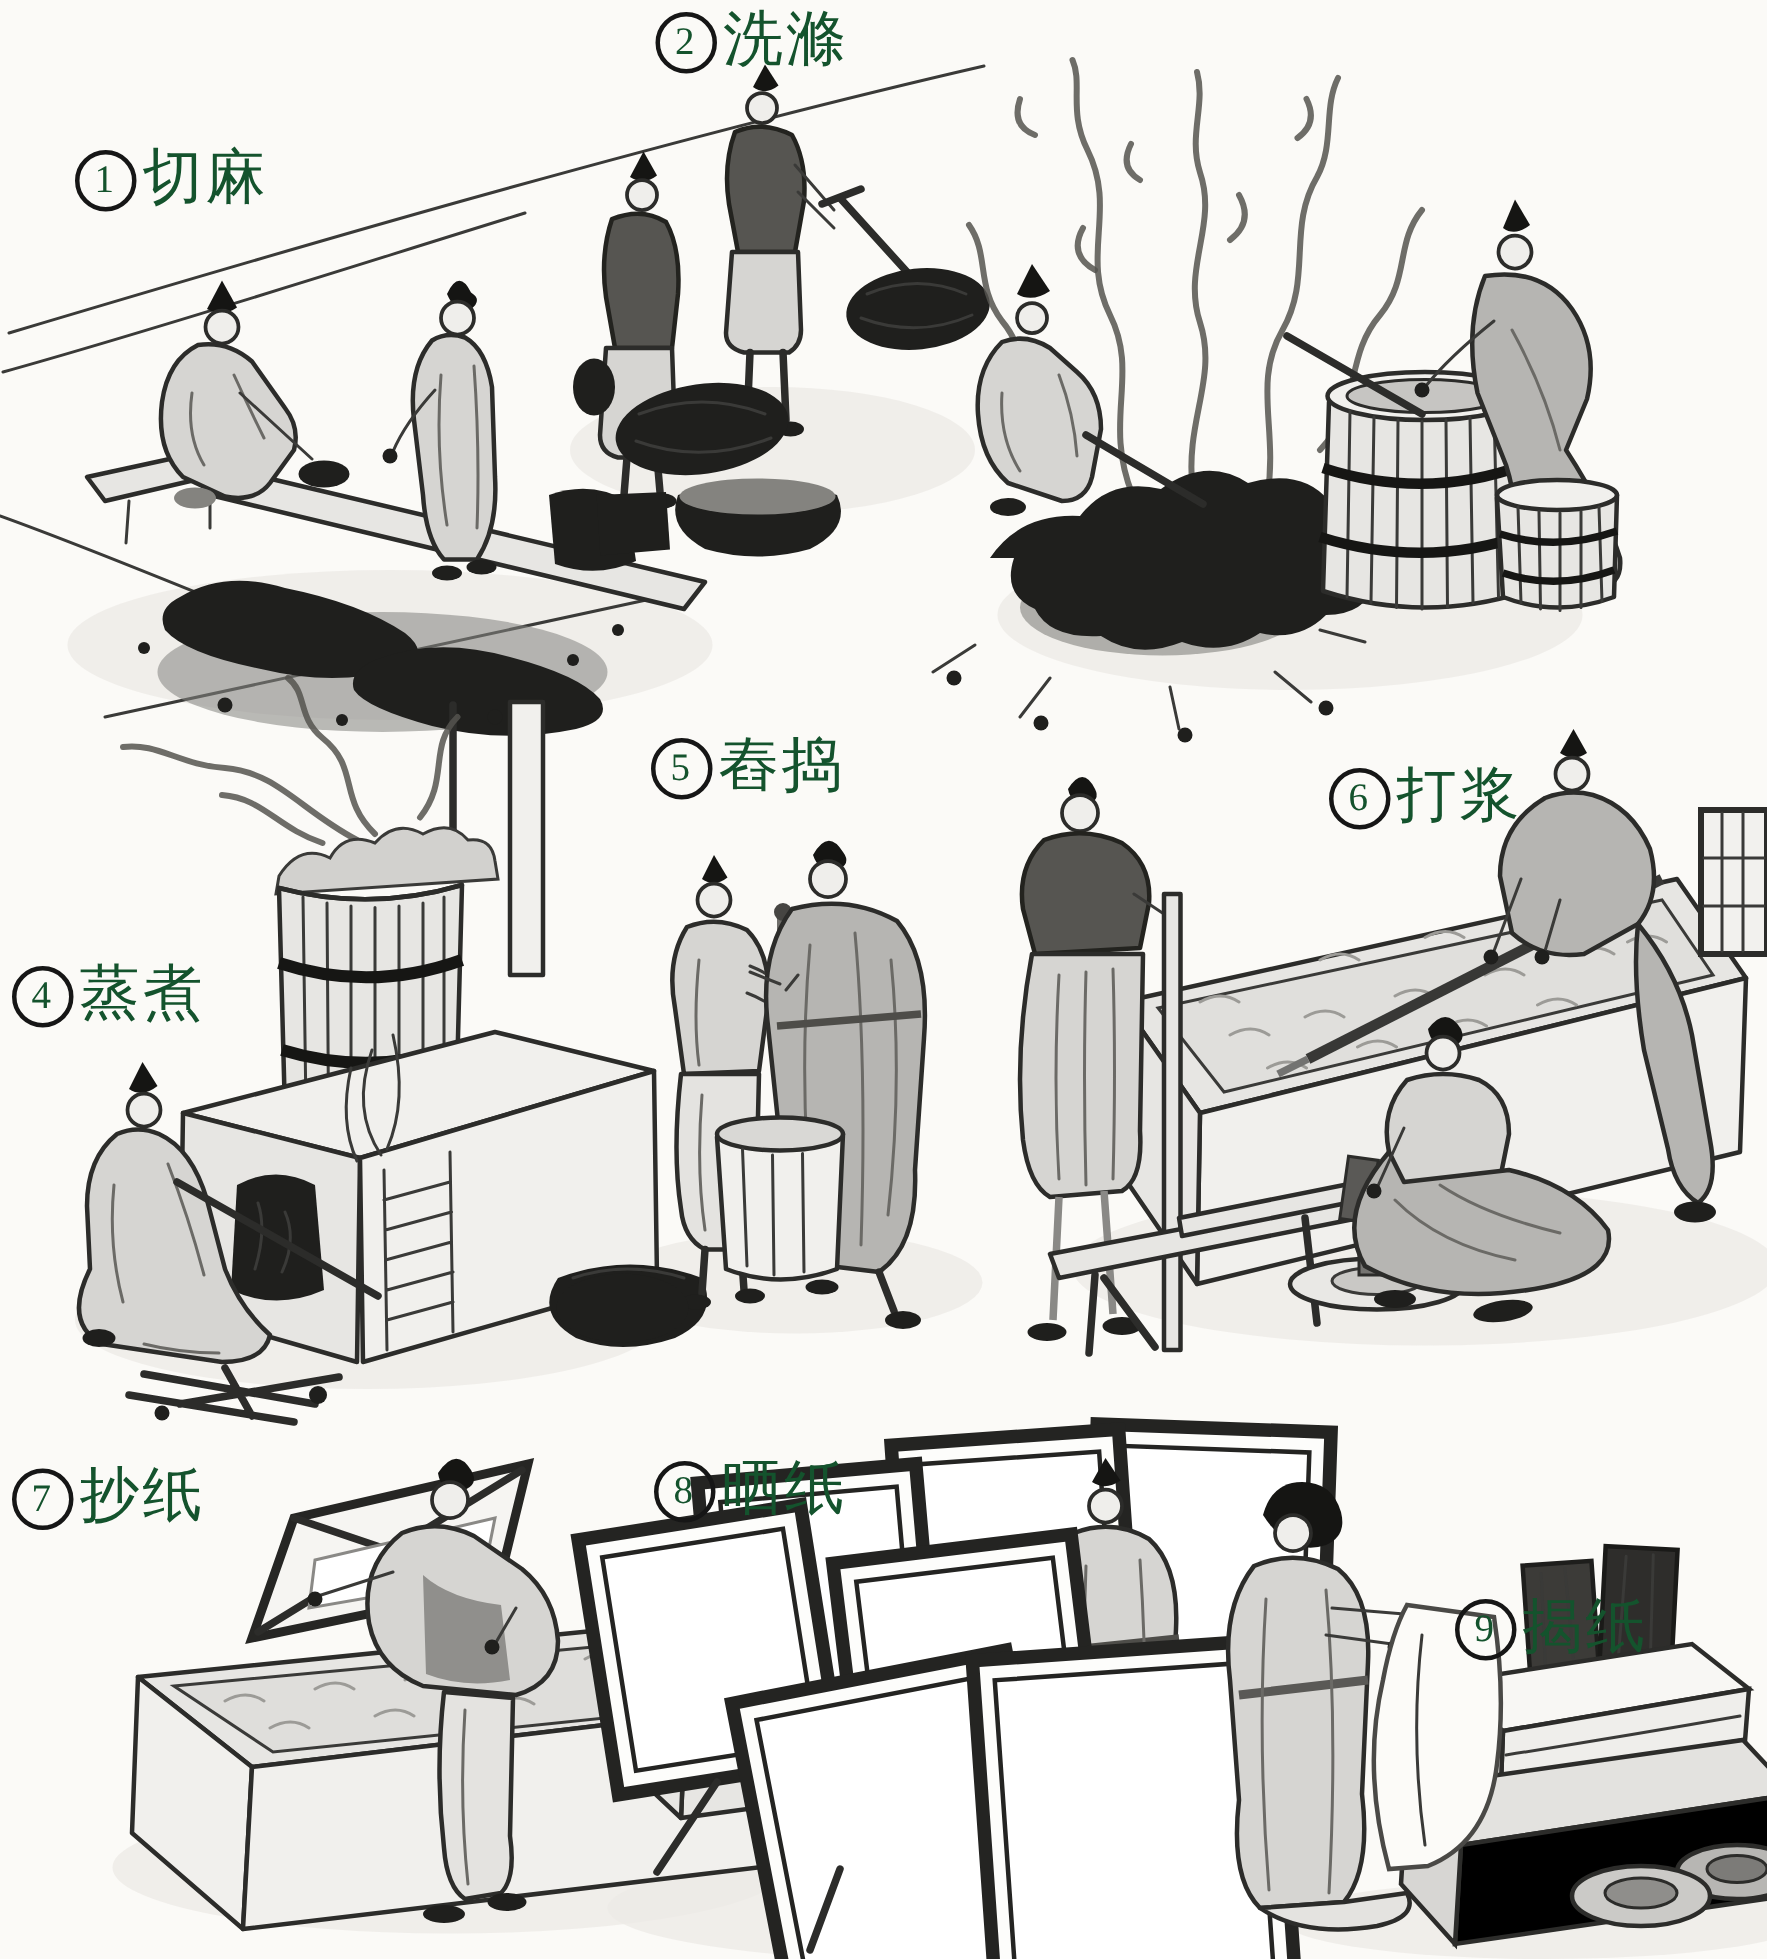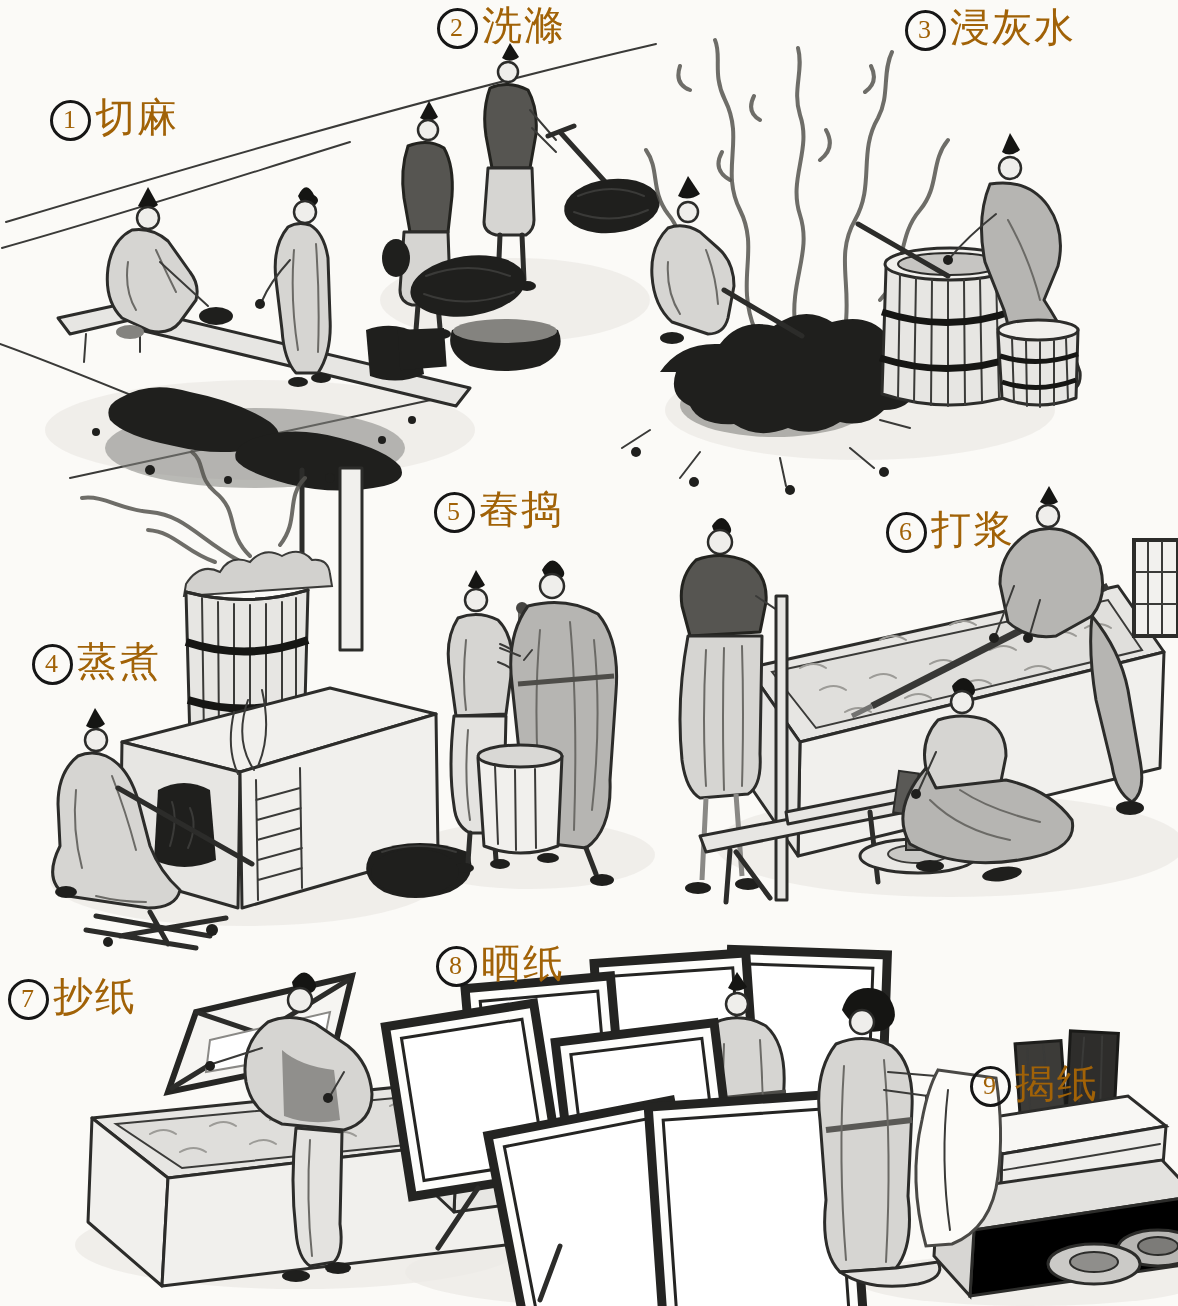--- a/index.html
+++ b/index.html
@@ -3,21 +3,21 @@
 <meta charset="utf-8">
 <style>
   html,body{margin:0;padding:0;background:#ffffff;}
   .canvas{
     position:relative;width:1178px;height:1306px;overflow:hidden;
     background:#fbfaf7;
     font-family:"Liberation Serif","DejaVu Serif",serif;
   }
   svg{position:absolute;left:0;top:0;}
   .step-label{
-    position:absolute;font-size:40px;color:#a16207;letter-spacing:2px;
+    position:absolute;font-size:40px;color:#14532d;letter-spacing:2px;
     white-space:nowrap;line-height:1;z-index:5;
   }
   .cnum{
     display:inline-block;width:35px;height:35px;line-height:33px;
     border:3px solid #161616;border-radius:50%;text-align:center;
     font-size:26px;margin-right:4px;vertical-align:3px;
   }
   
   .ln{fill:none;stroke:#2c2c2a;stroke-width:3;stroke-linecap:round;stroke-linejoin:round}
   .ln2{fill:none;stroke:#3a3a38;stroke-width:2;stroke-linecap:round}
@@ -478,21 +478,20 @@
       <ellipse cx="1158" cy="1248" rx="40" ry="18" fill="#b7b6b3" stroke="#2c2c2a" stroke-width="3"></ellipse>
       <ellipse cx="1158" cy="1246" rx="20" ry="9" fill="#7c7b78" stroke="#2c2c2a" stroke-width="2"></ellipse>
       <ellipse cx="1094" cy="1264" rx="46" ry="20" fill="#cbcac7" stroke="#2c2c2a" stroke-width="3"></ellipse>
       <ellipse cx="1094" cy="1262" rx="24" ry="10" fill="#8f8e8b" stroke="#2c2c2a" stroke-width="2"></ellipse>
     </g>
   </g>
 </svg>
 
   <div class="step-label" style="left:50px;top:98px"><span class="cnum">1</span><span>切麻</span></div>
   <div class="step-label" style="left:437px;top:6px"><span class="cnum">2</span><span>洗滌</span></div>
-  <div class="step-label" style="left:905px;top:8px"><span class="cnum">3</span><span>浸灰水</span></div>
-  <div class="step-label" style="left:32px;top:642px"><span class="cnum">4</span><span>蒸煮</span></div>
+  <div class="step-label" style="left:8px;top:642px"><span class="cnum">4</span><span>蒸煮</span></div>
   <div class="step-label" style="left:434px;top:490px"><span class="cnum">5</span><span>舂捣</span></div>
   <div class="step-label" style="left:886px;top:510px"><span class="cnum">6</span><span>打浆</span></div>
   <div class="step-label" style="left:8px;top:977px"><span class="cnum">7</span><span>抄纸</span></div>
-  <div class="step-label" style="left:436px;top:944px"><span class="cnum">8</span><span>晒纸</span></div>
+  <div class="step-label" style="left:436px;top:972px"><span class="cnum">8</span><span>晒纸</span></div>
   <div class="step-label" style="left:970px;top:1064px"><span class="cnum">9</span><span>揭纸</span></div>
 
 </div>
 
 </body></html>

